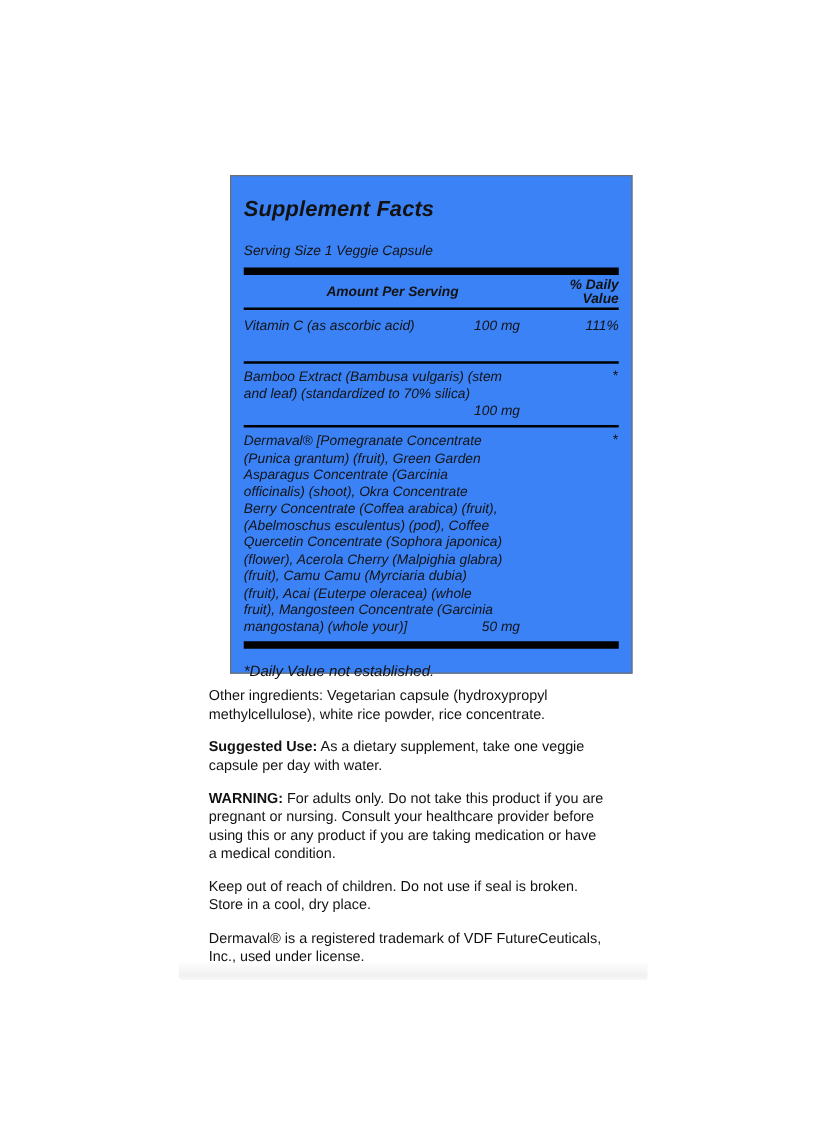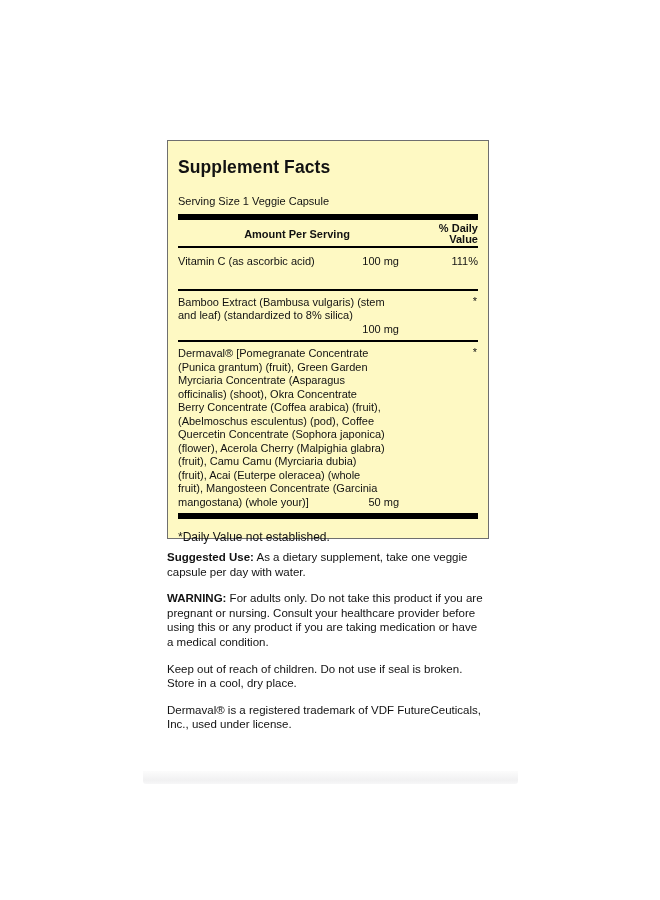--- a/index.html
+++ b/index.html
@@ -3,23 +3,24 @@
 <meta charset="utf-8">
 <style>
   html,body{margin:0;padding:0;}
   body{
     width:660px;height:900px;position:relative;background:#ffffff;
     font-family:"Liberation Sans",sans-serif;color:#121212;
     -webkit-font-smoothing:antialiased;
   }
   
   .facts{
-    position:absolute;left:167px;top:140px;width:322px;height:399px;
-    box-sizing:border-box;border:1px solid #6f6f6f;background:#fef9c3;
+    position:absolute;left:184px;top:140px;width:322px;height:399px;
+    box-sizing:border-box;border:1px solid #6f6f6f;background:#3b82f6;
     padding:0 10px;
+    font-style:italic;
   }
   .facts-title{font-size:17.5px;font-weight:700;line-height:22px;margin-top:15px;letter-spacing:.1px;}
   .serving{font-size:11px;line-height:13px;margin-top:17px;}
   .bar{height:6px;background:#000;}
   .bar-top{margin-top:6px;}
   .sep{height:2px;background:#000;}
   .hdr{display:flex;align-items:center;justify-content:space-between;padding:3px 0 2px;}
   .hdr-amount{flex:1;text-align:center;font-weight:700;font-size:11px;}
   .hdr-dv{width:62px;text-align:right;font-weight:700;font-size:11px;line-height:10.5px;}
   .row{position:relative;font-size:11px;line-height:13.5px;}
@@ -65,31 +66,31 @@
   <div class="row row-vitc">
     <span>Vitamin C (as ascorbic acid)</span>
     <span class="vitc-amount">100 mg</span>
     <span class="vitc-dv">111%</span>
   </div>
 
   <div class="sep"></div>
 
   <div class="row row-multi">
     <div>Bamboo Extract (Bambusa vulgaris) (stem</div>
-    <div>and leaf) (standardized to 8% silica)</div>
+    <div>and leaf) (standardized to 70% silica)</div>
     <div class="amount-line">100 mg</div>
     <span class="star">*</span>
   </div>
 
   <div class="sep"></div>
 
   <div class="row row-multi">
     <div>Dermaval® [Pomegranate Concentrate</div>
     <div>(Punica grantum) (fruit), Green Garden</div>
-    <div>Myrciaria Concentrate (Asparagus</div>
+    <div>Asparagus Concentrate (Garcinia</div>
     <div>officinalis) (shoot), Okra Concentrate</div>
     <div>Berry Concentrate (Coffea arabica) (fruit),</div>
     <div>(Abelmoschus esculentus) (pod), Coffee</div>
     <div>Quercetin Concentrate (Sophora japonica)</div>
     <div>(flower), Acerola Cherry (Malpighia glabra)</div>
     <div>(fruit), Camu Camu (Myrciaria dubia)</div>
     <div>(fruit), Acai (Euterpe oleracea) (whole</div>
     <div>fruit), Mangosteen Concentrate (Garcinia</div>
     <div class="derm-last">
       <span>mangostana) (whole your)]</span>
@@ -97,19 +98,20 @@
     </div>
     <span class="star">*</span>
   </div>
 
   <div class="bar"></div>
 
   <div class="footnote">*Daily Value not established.</div>
 </div>
 
 <div class="below">
+  <p><span class="lead"></span><span>Other ingredients: Vegetarian capsule (hydroxypropyl methylcellulose), white rice powder, rice concentrate.</span></p>
   <p><span class="lead">Suggested Use:</span><span> As a dietary supplement, take one veggie capsule per day with water.</span></p>
   <p><span class="lead">WARNING:</span><span> For adults only. Do not take this product if you are pregnant or nursing. Consult your healthcare provider before using this or any product if you are taking medication or have a medical condition.</span></p>
   <p><span class="lead"></span><span>Keep out of reach of children. Do not use if seal is broken. Store in a cool, dry place.</span></p>
   <p><span class="lead"></span><span>Dermaval® is a registered trademark of VDF FutureCeuticals, Inc., used under license.</span></p>
 </div>
 
 <div class="shadow-band"></div>
 
 </body></html>

